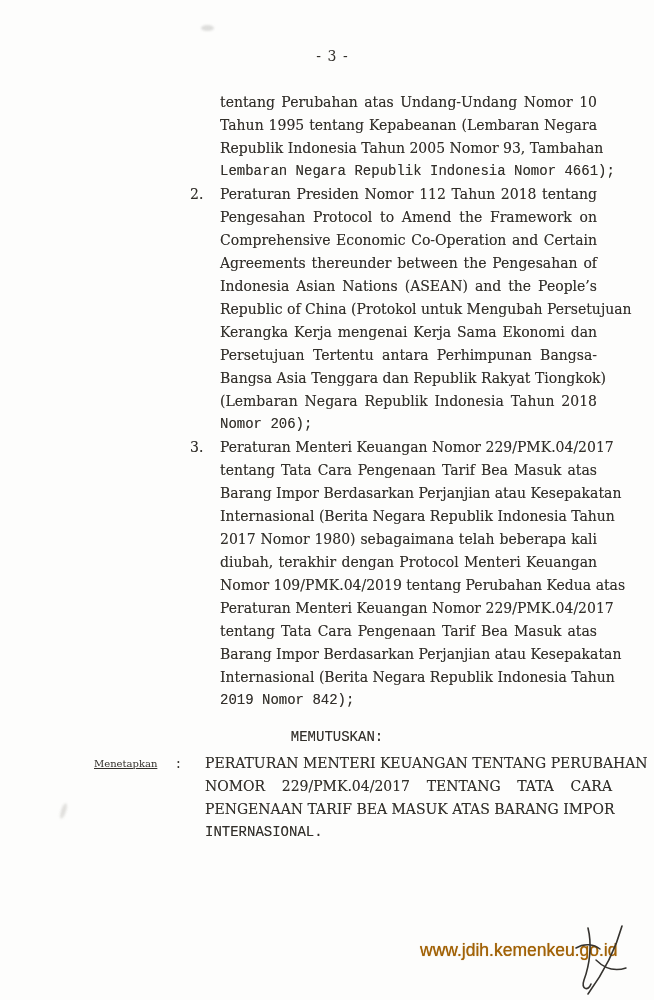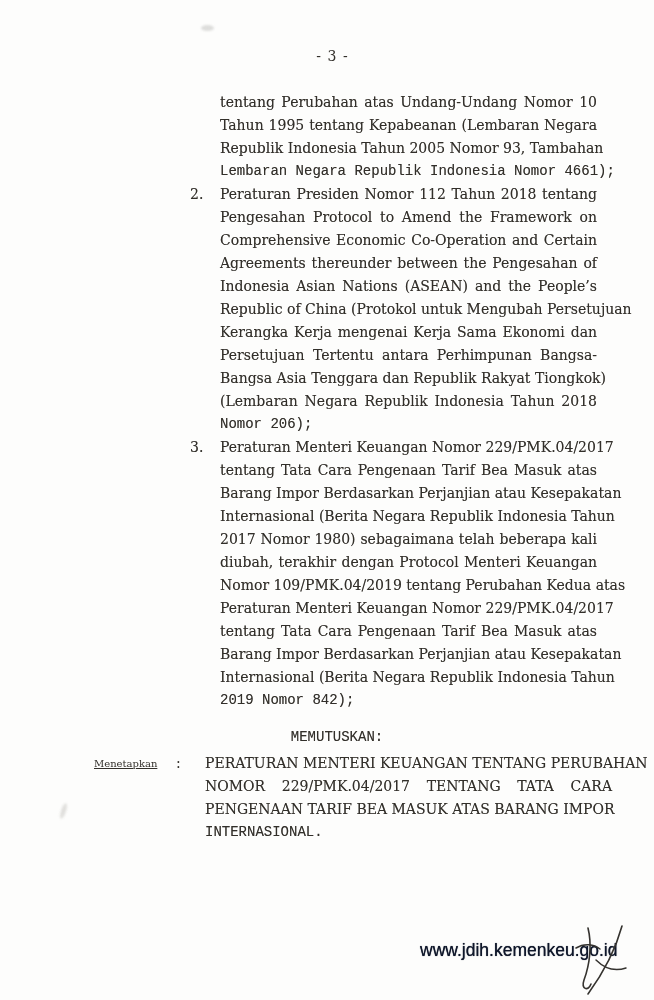--- a/index.html
+++ b/index.html
@@ -198,21 +198,21 @@
 
   <div class="decision-body">
       <div class="jline"><span>PERATURAN MENTERI KEUANGAN TENTANG PERUBAHAN</span></div>
       <div class="jline"><span>NOMOR 229/PMK.04/2017 TENTANG TATA CARA</span></div>
       <div class="jline"><span>PENGENAAN TARIF BEA MASUK ATAS BARANG IMPOR</span></div>
       <div class="jline last"><span>INTERNASIONAL.</span></div>
     </div>
 
   <div class="artifact-b"></div>
 
-  <a class="watermark" style="color: #0f172a; text-align: right;">www.jdih.kemenkeu.go.id</a>
+  <a class="watermark" style="color: #a16207; text-align: right;">www.jdih.kemenkeu.go.id</a>
 
   <svg class="paraf" viewBox="0 0 72 76" fill="none" xmlns="http://www.w3.org/2000/svg">
     <path d="M22 6 C26 22 24 42 18 58 C15 67 22 70 25 62" stroke="#35332f" stroke-width="1.6" stroke-linecap="round" fill="none"></path>
     <path d="M10 26 C18 21 28 22 34 27" stroke="#35332f" stroke-width="1.5" stroke-linecap="round" fill="none"></path>
     <path d="M56 4 C50 26 38 50 22 72" stroke="#35332f" stroke-width="1.6" stroke-linecap="round" fill="none"></path>
     <path d="M30 38 C38 46 48 50 60 46" stroke="#35332f" stroke-width="1.5" stroke-linecap="round" fill="none"></path>
   </svg>
 
 </div>
 

